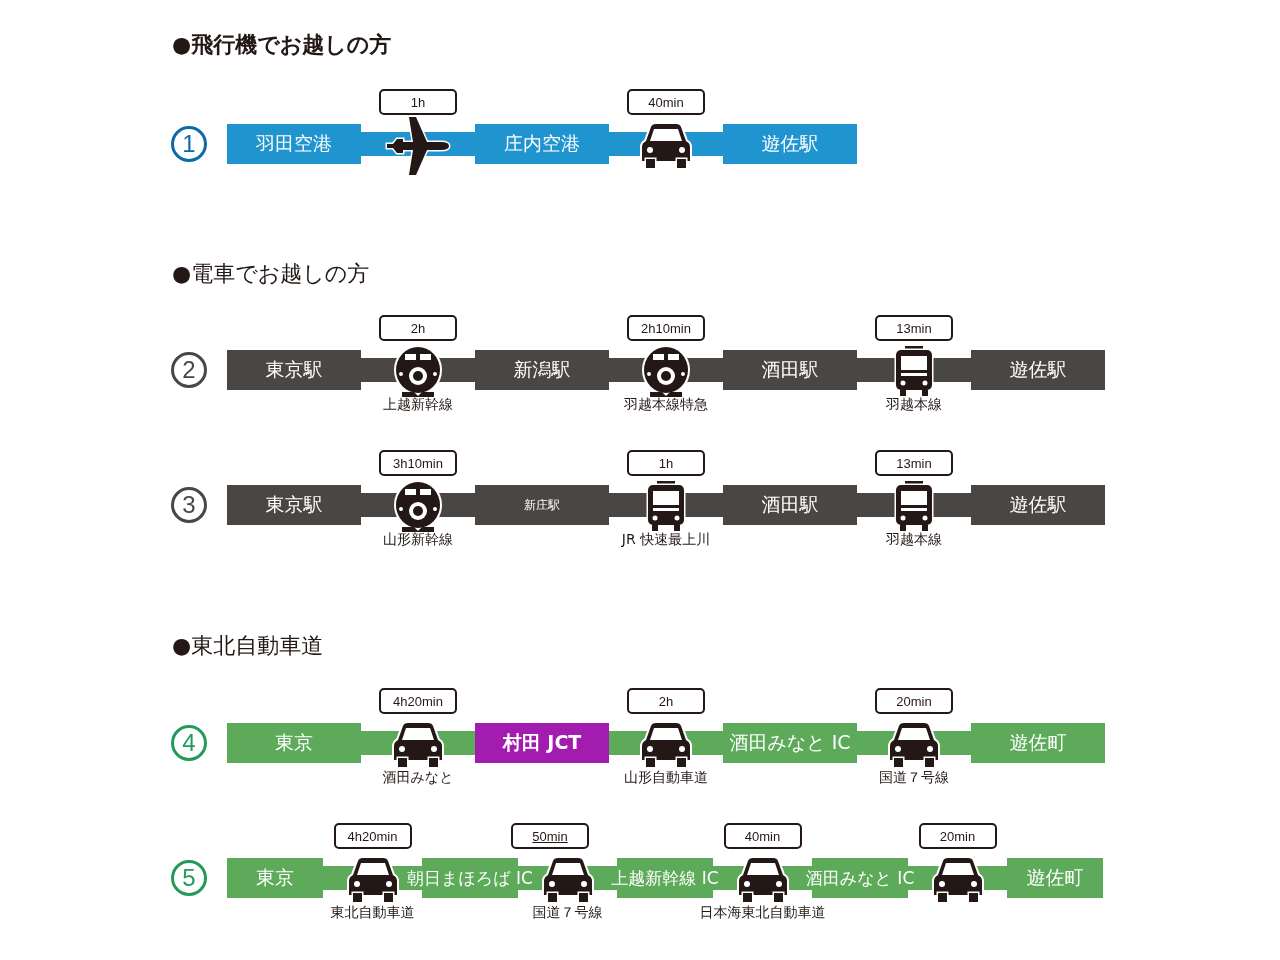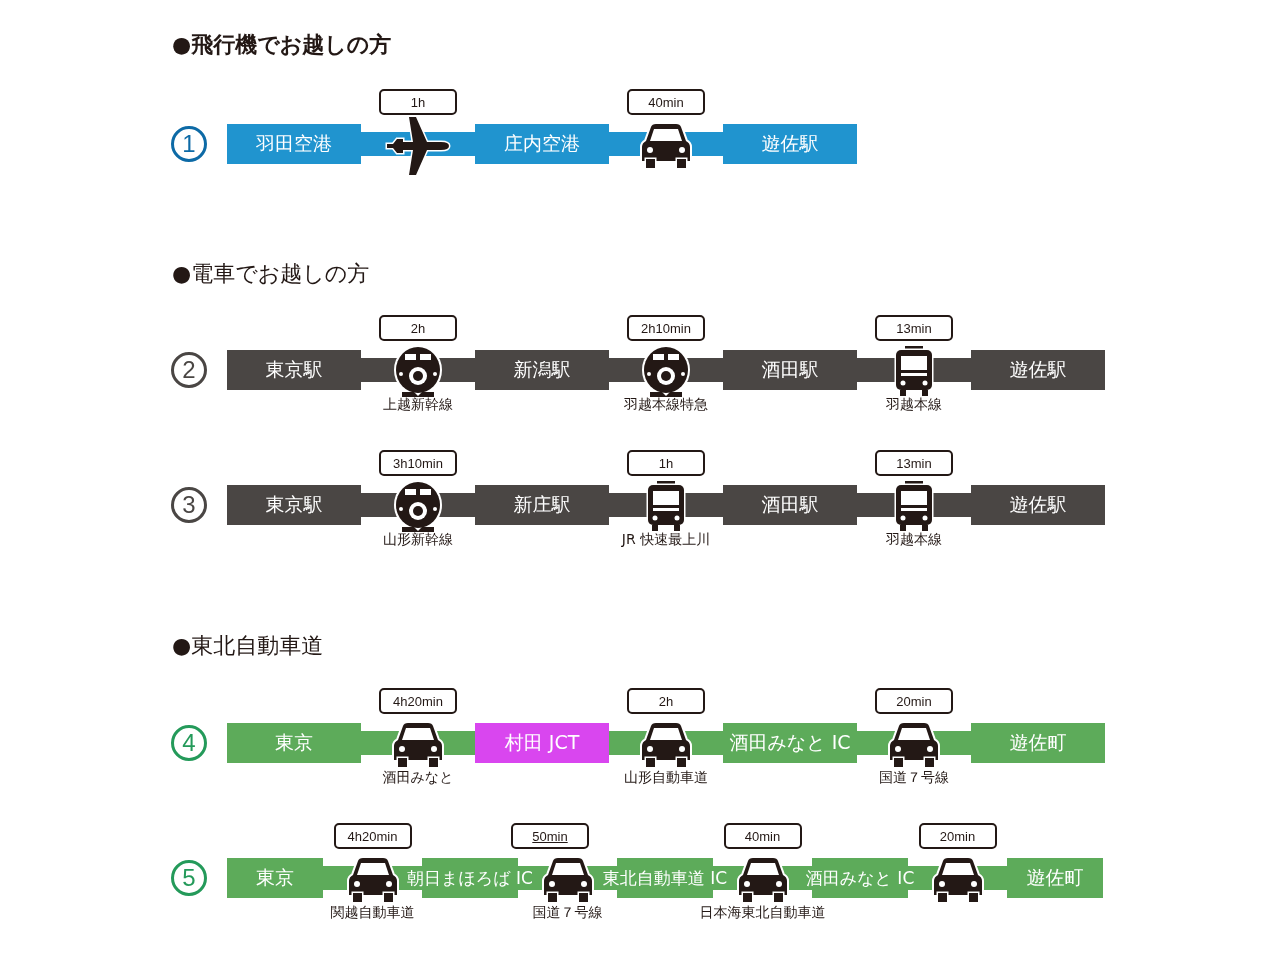--- a/index.html
+++ b/index.html
@@ -93,21 +93,21 @@
         <circle cx="36" cy="39" r="2.5" fill="#fff"></circle>
         <rect x="11" y="46" width="6" height="6" fill="#231815"></rect>
         <rect x="33" y="46" width="6" height="6" fill="#231815"></rect>
       </svg>
     </div>
     <div class="time" style="left: 875px; top: 315px;">13min</div>
     <div class="via" style="left: 914px; top: 396px;">羽越本線</div>
     <div class="num" style="left: 171px; top: 487px; border-color: rgb(74, 70, 68); color: rgb(74, 70, 68);">3</div>
     <div class="line" style="left: 227px; top: 493px; width: 878px; background: rgb(74, 70, 68);"></div>
     <div class="stn" style="left: 227px; top: 485px; width: 134px; background: rgb(74, 70, 68); font-size: 19px;">東京駅</div>
-    <div class="stn" style="left: 475px; top: 485px; width: 134px; background: rgb(74, 70, 68); font-size: 19px;">新庄駅</div>
+    <div class="stn" style="left: 475px; top: 485px; width: 134px; background: rgb(74, 70, 68); font-size: 12px;">新庄駅</div>
     <div class="stn" style="left: 723px; top: 485px; width: 134px; background: rgb(74, 70, 68); font-size: 19px;">酒田駅</div>
     <div class="stn" style="left: 971px; top: 485px; width: 134px; background: rgb(74, 70, 68); font-size: 19px;">遊佐駅</div>
     <div class="icon-wrap" style="left: 390px; top: 479px; width: 56px; margin-left: 0px;">
       <svg width="56" height="56" viewBox="0 0 56 56">
         <ellipse cx="28" cy="26" rx="22" ry="23" fill="#231815" stroke="#fff" stroke-width="4" paint-order="stroke"></ellipse>
         <rect x="15" y="10" width="11" height="6" fill="#fff"></rect>
         <rect x="30" y="10" width="11" height="6" fill="#fff"></rect>
         <circle cx="28" cy="32" r="9" fill="#fff"></circle>
         <circle cx="28" cy="32" r="5" fill="#231815"></circle>
         <circle cx="11" cy="30" r="2" fill="#fff"></circle>
@@ -141,21 +141,21 @@
         <circle cx="36" cy="39" r="2.5" fill="#fff"></circle>
         <rect x="11" y="46" width="6" height="6" fill="#231815"></rect>
         <rect x="33" y="46" width="6" height="6" fill="#231815"></rect>
       </svg>
     </div>
     <div class="time" style="left: 875px; top: 450px;">13min</div>
     <div class="via" style="left: 914px; top: 531px;">羽越本線</div>
     <div class="num" style="left: 171px; top: 725px; border-color: rgb(36, 154, 90); color: rgb(36, 154, 90);">4</div>
     <div class="line" style="left: 227px; top: 731px; width: 878px; background: rgb(93, 171, 90);"></div>
     <div class="stn" style="left: 227px; top: 723px; width: 134px; background: rgb(93, 171, 90); font-size: 19px;">東京</div>
-    <div class="stn" style="left: 475px; top: 723px; width: 134px; background: #d946ef; font-size: 19px;">村田 JCT</div>
+    <div class="stn" style="left: 475px; top: 723px; width: 134px; background: #a21caf; font-size: 19px; font-weight: bold;">村田 JCT</div>
     <div class="stn" style="left: 723px; top: 723px; width: 134px; background: rgb(93, 171, 90); font-size: 19px;">酒田みなと IC</div>
     <div class="stn" style="left: 971px; top: 723px; width: 134px; background: rgb(93, 171, 90); font-size: 19px;">遊佐町</div>
     <div class="icon-wrap" style="left: 390px; top: 717px; width: 56px; margin-left: 0px;">
       <svg width="56" height="50" viewBox="0 0 56 50">
         <path d="M4 40 L4 26 Q4 22 8 20 L13 6 Q14 3 18 3 L38 3 Q42 3 43 6 L48 20 Q52 22 52 26 L52 40 Z" fill="#231815" stroke="#fff" stroke-width="4" paint-order="stroke"></path>
         <rect x="8" y="38" width="9" height="9" fill="#231815" stroke="#fff" stroke-width="3" paint-order="stroke"></rect>
         <rect x="39" y="38" width="9" height="9" fill="#231815" stroke="#fff" stroke-width="3" paint-order="stroke"></rect>
         <path d="M16 8 L40 8 L44 20 L12 20 Z" fill="#fff"></path>
         <circle cx="12" cy="29" r="3" fill="#fff"></circle>
         <circle cx="44" cy="29" r="3" fill="#fff"></circle>
@@ -184,35 +184,35 @@
         <circle cx="12" cy="29" r="3" fill="#fff"></circle>
         <circle cx="44" cy="29" r="3" fill="#fff"></circle>
       </svg>
     </div>
     <div class="time" style="left: 875px; top: 688px;">20min</div>
     <div class="via" style="left: 914px; top: 769px;">国道７号線</div>
     <div class="num" style="left: 171px; top: 860px; border-color: rgb(36, 154, 90); color: rgb(36, 154, 90);">5</div>
     <div class="line" style="left: 227px; top: 866px; width: 876px; background: rgb(93, 171, 90);"></div>
     <div class="stn" style="left: 227px; top: 858px; width: 96px; background: rgb(93, 171, 90); font-size: 19px;">東京</div>
     <div class="stn" style="left: 422px; top: 858px; width: 96px; background: rgb(93, 171, 90); font-size: 17px;">朝日まほろば IC</div>
-    <div class="stn" style="left: 617px; top: 858px; width: 96px; background: rgb(93, 171, 90); font-size: 17px;">東北自動車道 IC</div>
+    <div class="stn" style="left: 617px; top: 858px; width: 96px; background: rgb(93, 171, 90); font-size: 17px;">上越新幹線 IC</div>
     <div class="stn" style="left: 812px; top: 858px; width: 96px; background: rgb(93, 171, 90); font-size: 17px;">酒田みなと IC</div>
     <div class="stn" style="left: 1007px; top: 858px; width: 96px; background: rgb(93, 171, 90); font-size: 19px;">遊佐町</div>
     <div class="icon-wrap" style="left: 344.5px; top: 852px; width: 56px; margin-left: 0px;">
       <svg width="56" height="50" viewBox="0 0 56 50">
         <path d="M4 40 L4 26 Q4 22 8 20 L13 6 Q14 3 18 3 L38 3 Q42 3 43 6 L48 20 Q52 22 52 26 L52 40 Z" fill="#231815" stroke="#fff" stroke-width="4" paint-order="stroke"></path>
         <rect x="8" y="38" width="9" height="9" fill="#231815" stroke="#fff" stroke-width="3" paint-order="stroke"></rect>
         <rect x="39" y="38" width="9" height="9" fill="#231815" stroke="#fff" stroke-width="3" paint-order="stroke"></rect>
         <path d="M16 8 L40 8 L44 20 L12 20 Z" fill="#fff"></path>
         <circle cx="12" cy="29" r="3" fill="#fff"></circle>
         <circle cx="44" cy="29" r="3" fill="#fff"></circle>
       </svg>
     </div>
     <div class="time" style="left: 333.5px; top: 823px;">4h20min</div>
-    <div class="via" style="left: 372.5px; top: 904px;">関越自動車道</div>
+    <div class="via" style="left: 372.5px; top: 904px;">東北自動車道</div>
     <div class="icon-wrap" style="left: 539.5px; top: 852px; width: 56px; margin-left: 0px;">
       <svg width="56" height="50" viewBox="0 0 56 50">
         <path d="M4 40 L4 26 Q4 22 8 20 L13 6 Q14 3 18 3 L38 3 Q42 3 43 6 L48 20 Q52 22 52 26 L52 40 Z" fill="#231815" stroke="#fff" stroke-width="4" paint-order="stroke"></path>
         <rect x="8" y="38" width="9" height="9" fill="#231815" stroke="#fff" stroke-width="3" paint-order="stroke"></rect>
         <rect x="39" y="38" width="9" height="9" fill="#231815" stroke="#fff" stroke-width="3" paint-order="stroke"></rect>
         <path d="M16 8 L40 8 L44 20 L12 20 Z" fill="#fff"></path>
         <circle cx="12" cy="29" r="3" fill="#fff"></circle>
         <circle cx="44" cy="29" r="3" fill="#fff"></circle>
       </svg>
     </div>

